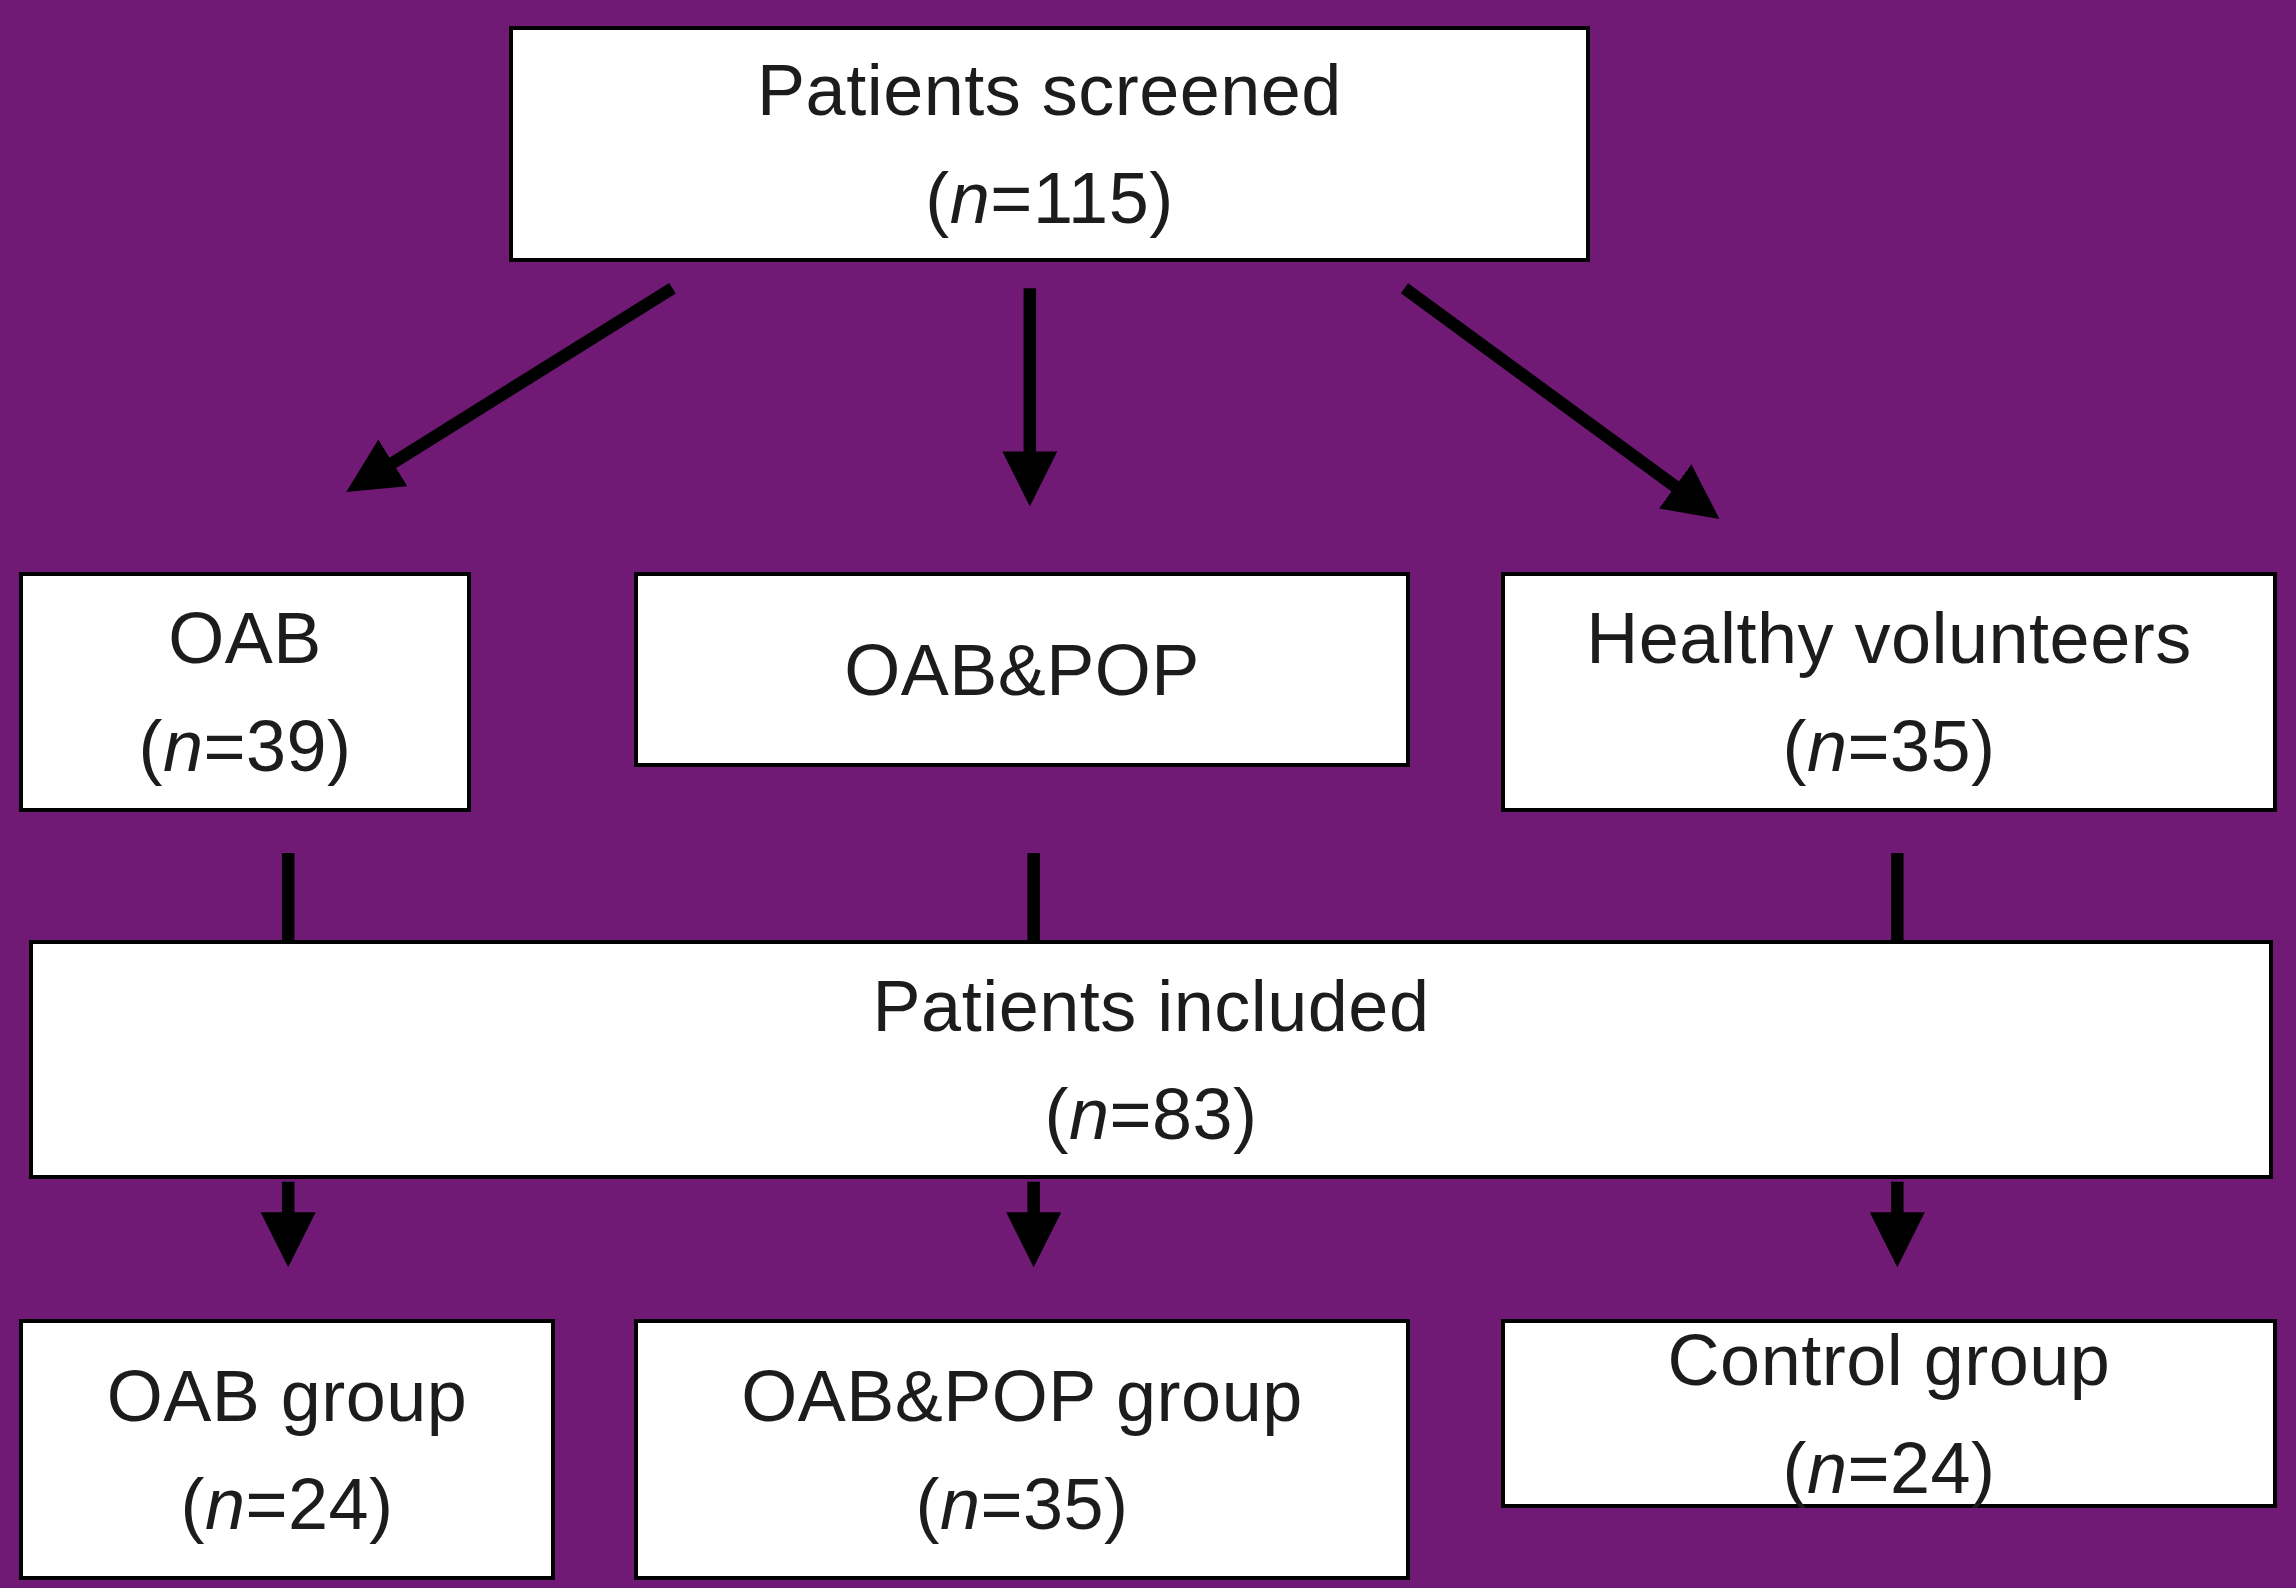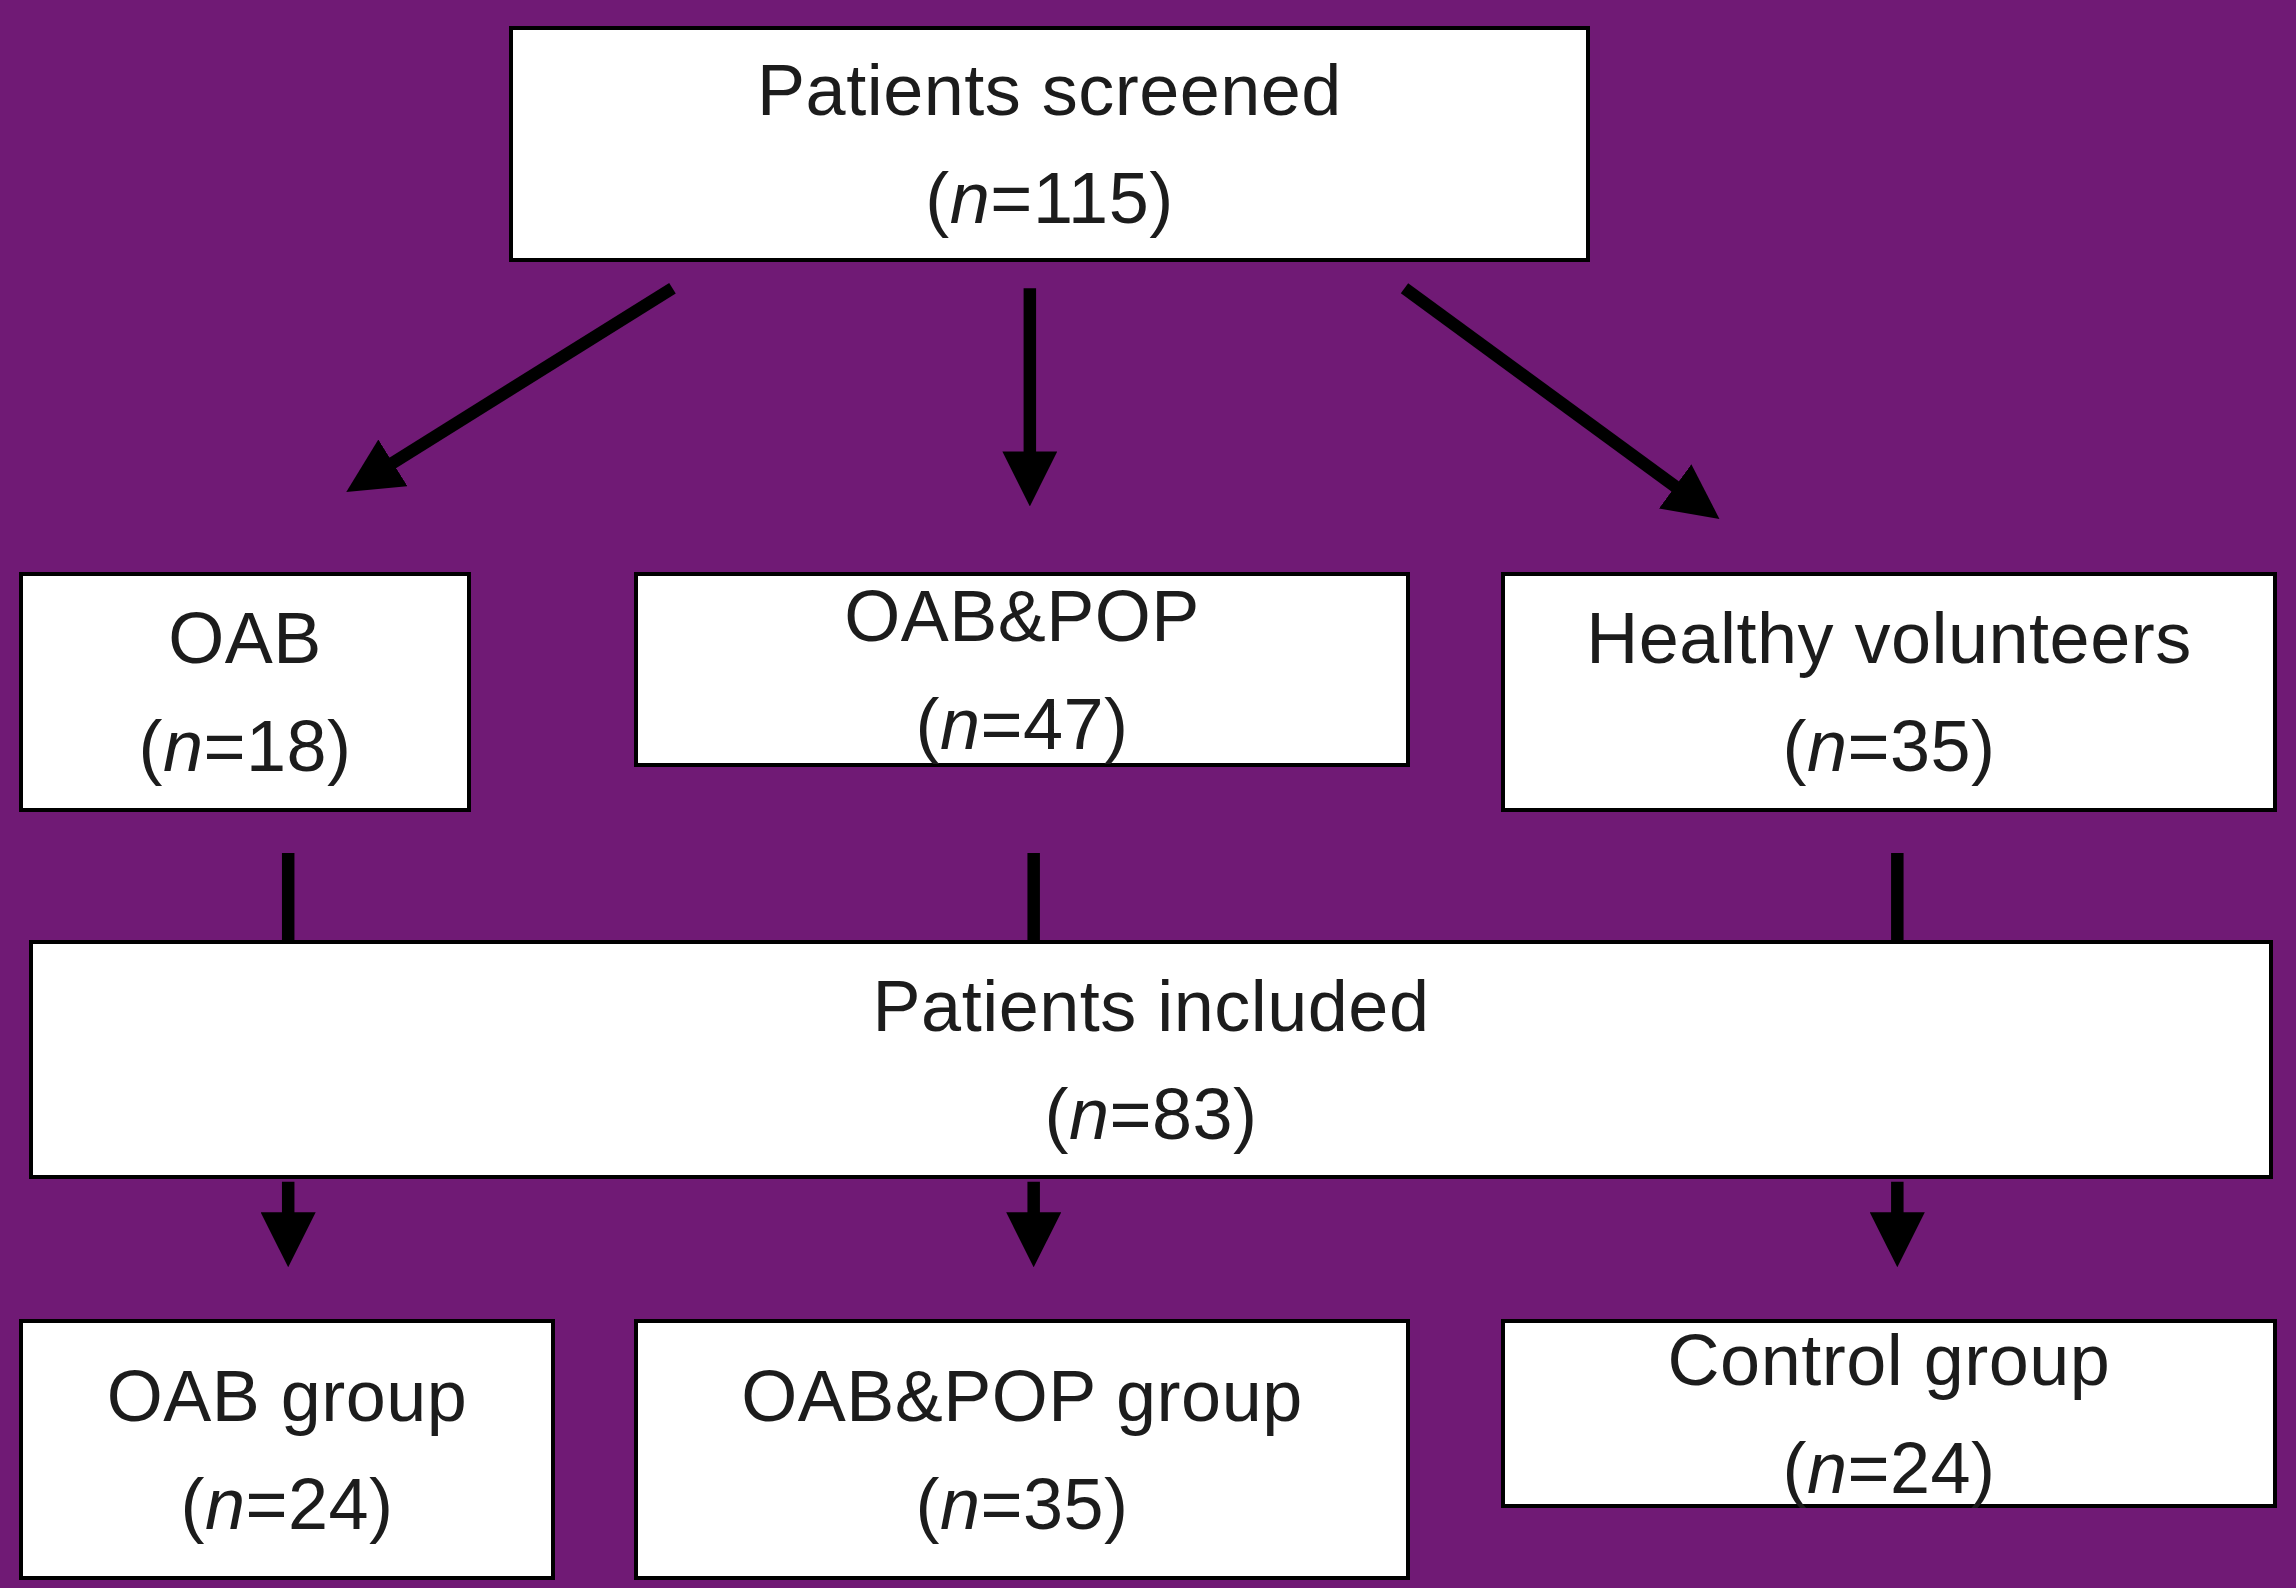--- a/index.html
+++ b/index.html
@@ -80,26 +80,25 @@
     <line x1="1975" y1="1230" x2="1975" y2="1302" marker-end="url(#arrowhead)"></line>
   </svg>
 
   <div class="box" id="b-screened">
     <div>Patients screened</div>
     <div><span>(</span><span class="it">n</span><span>=115)</span></div>
   </div>
 
   <div class="box" id="b-oab">
     <div>OAB</div>
-    <div><span>(</span><span class="it">n</span><span>=18)</span></div>
+    <div><span>(</span><span class="it">n</span><span>=39)</span></div>
   </div>
 
   <div class="box" id="b-oabpop">
     <div>OAB&amp;POP</div>
-    <div><span>(</span><span class="it">n</span><span>=47)</span></div>
   </div>
 
   <div class="box" id="b-healthy">
     <div>Healthy volunteers</div>
     <div><span>(</span><span class="it">n</span><span>=35)</span></div>
   </div>
 
   <div class="box" id="b-included">
     <div>Patients included</div>
     <div><span>(</span><span class="it">n</span><span>=83)</span></div>

